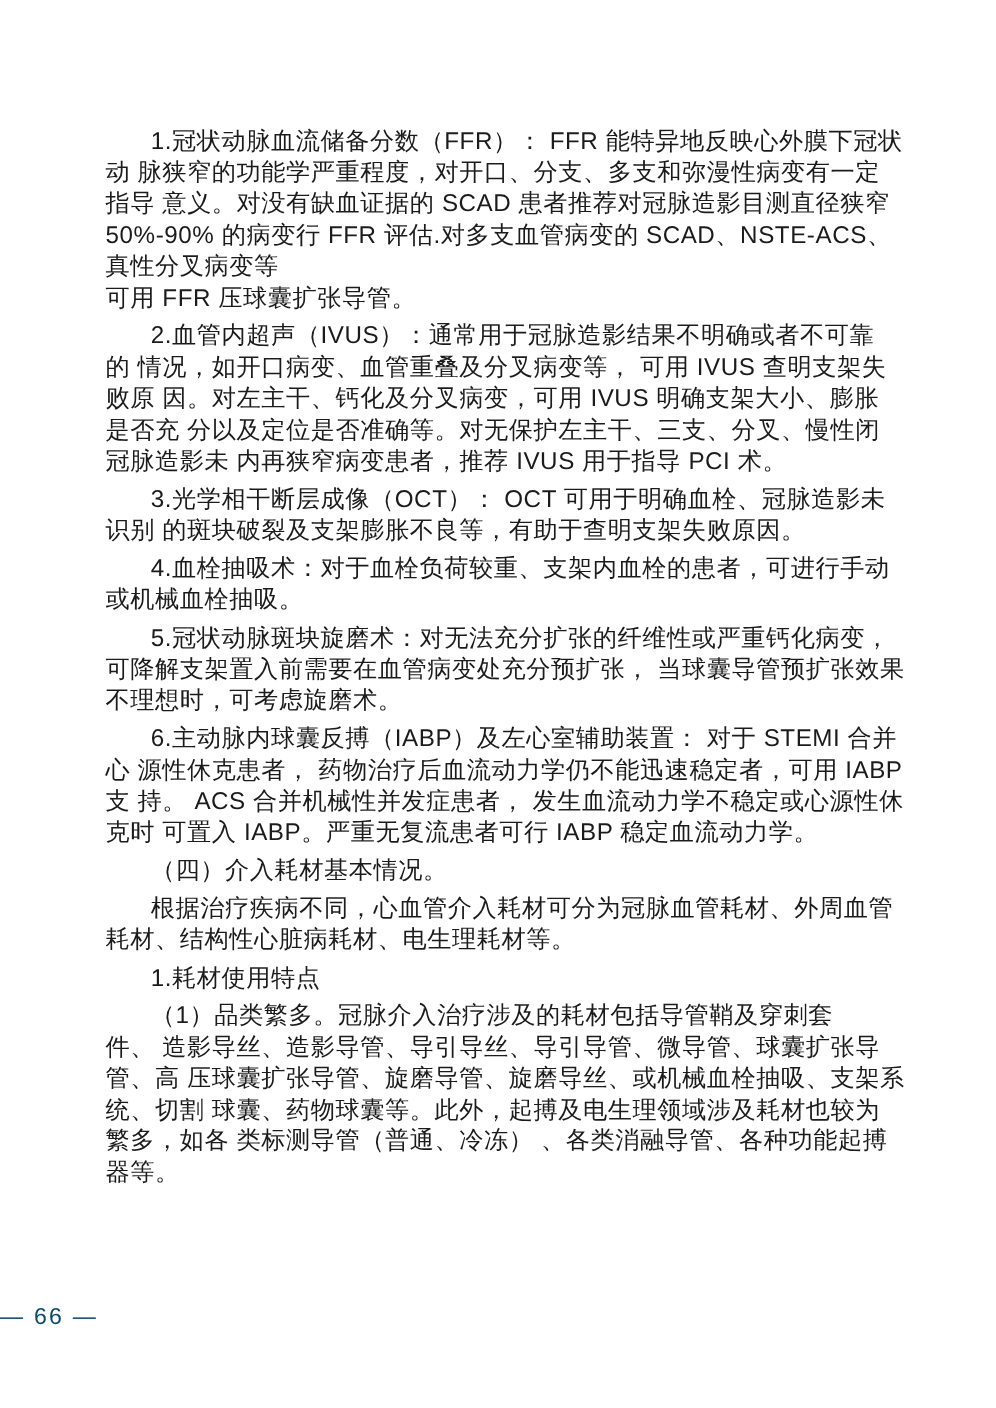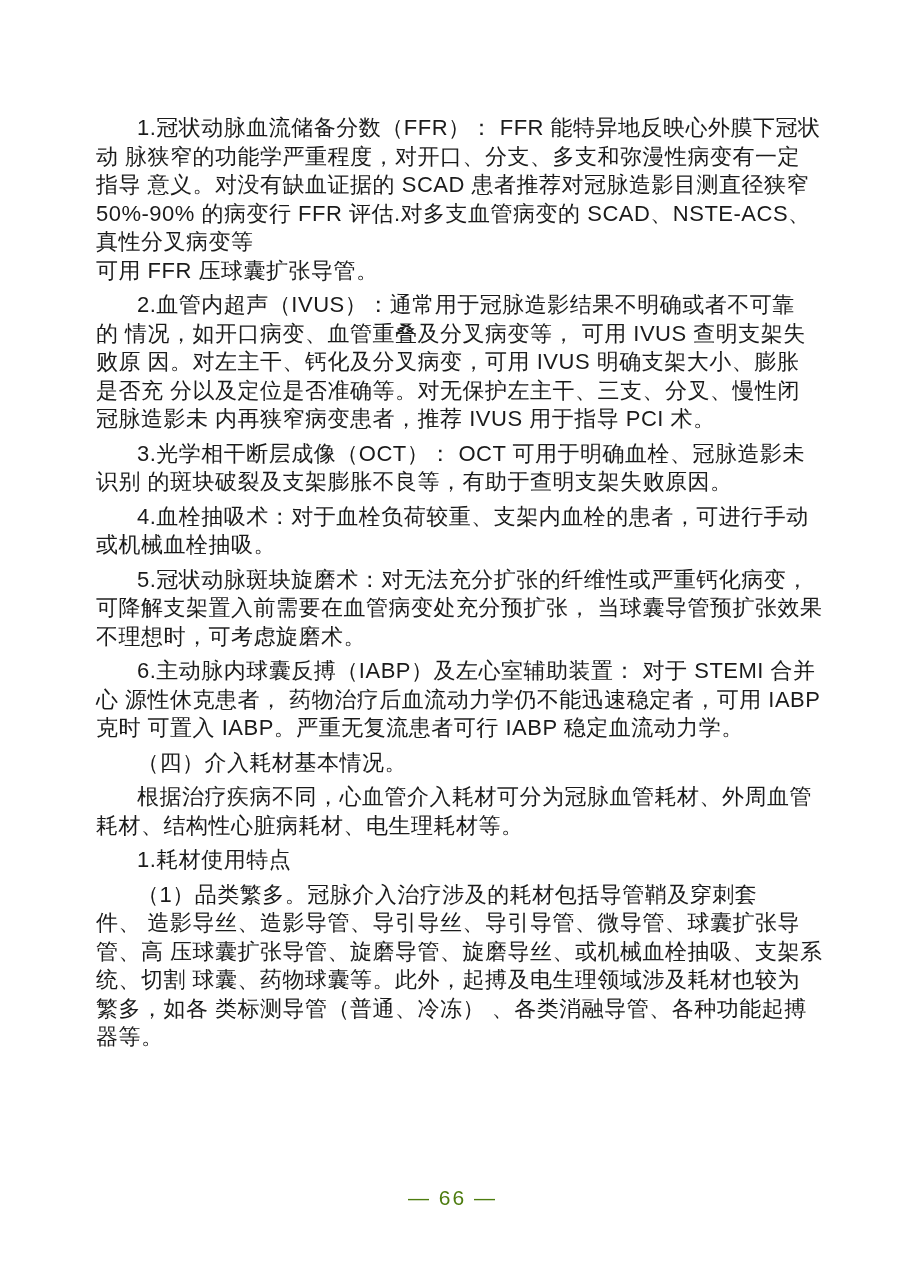--- a/index.html
+++ b/index.html
@@ -35,24 +35,24 @@
     white-space: pre;
   }
   .line.indent {
     padding-left: 41px;
   }
   .footer {
     position: absolute;
     left: 0;
     top: 1186px;
     width: 905px;
-    text-align: center;
+    text-align: left;
     font-size: 21px;
     letter-spacing: 2px;
-    color: #4d7c0f;
+    color: #0c4a6e;
   }
 </style>
 </head>
 <body>
 
 <div class="page">
   <div class="text-block" id="text-block">
       <div class="para">
         <div class="line indent">1.冠状动脉血流储备分数（FFR）： FFR 能特异地反映心外膜下冠状</div>
         <div class="line">动 脉狭窄的功能学严重程度，对开口、分支、多支和弥漫性病变有一定</div>
@@ -77,20 +77,21 @@
         <div class="line">或机械血栓抽吸。</div>
       </div>
       <div class="para">
         <div class="line indent">5.冠状动脉斑块旋磨术：对无法充分扩张的纤维性或严重钙化病变，</div>
         <div class="line">可降解支架置入前需要在血管病变处充分预扩张， 当球囊导管预扩张效果</div>
         <div class="line">不理想时，可考虑旋磨术。</div>
       </div>
       <div class="para">
         <div class="line indent">6.主动脉内球囊反搏（IABP）及左心室辅助装置： 对于 STEMI 合并</div>
         <div class="line">心 源性休克患者， 药物治疗后血流动力学仍不能迅速稳定者，可用 IABP</div>
+        <div class="line">支 持。 ACS 合并机械性并发症患者， 发生血流动力学不稳定或心源性休</div>
         <div class="line">克时 可置入 IABP。严重无复流患者可行 IABP 稳定血流动力学。</div>
       </div>
       <div class="para">
         <div class="line indent">（四）介入耗材基本情况。</div>
       </div>
       <div class="para">
         <div class="line indent">根据治疗疾病不同，心血管介入耗材可分为冠脉血管耗材、外周血管</div>
         <div class="line">耗材、结构性心脏病耗材、电生理耗材等。</div>
       </div>
       <div class="para">

